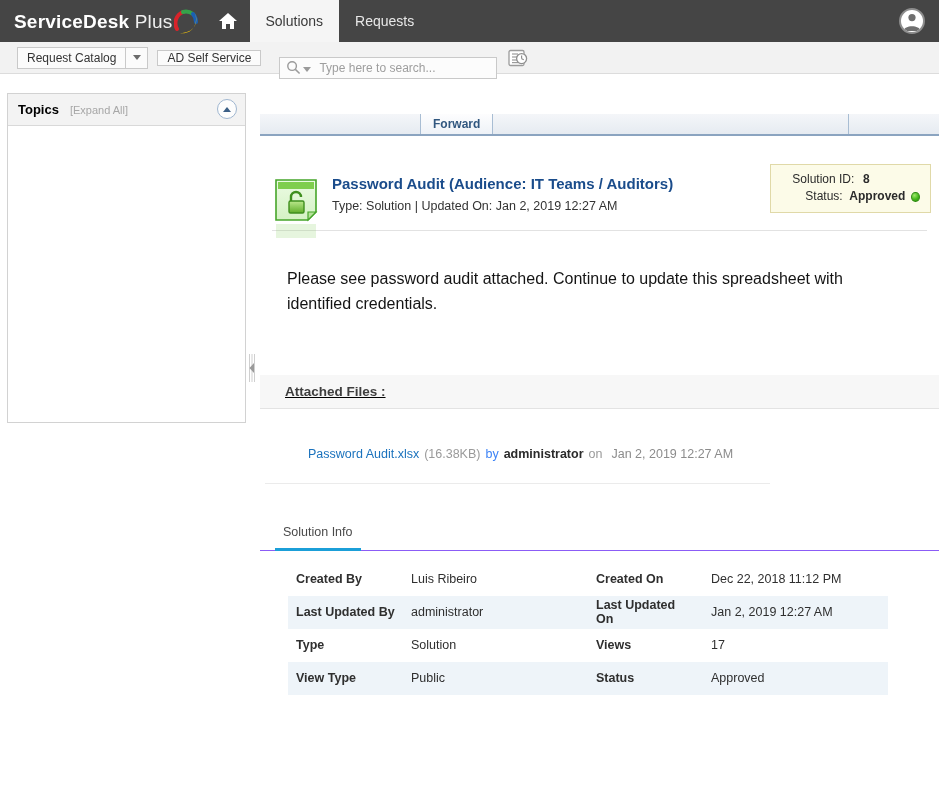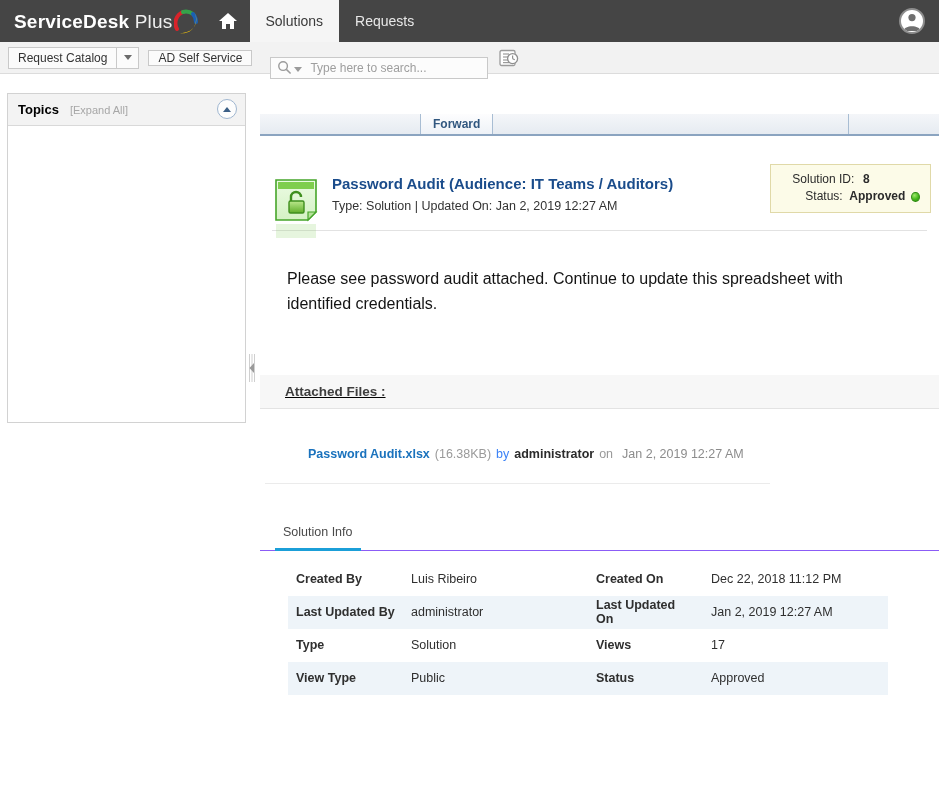--- a/index.html
+++ b/index.html
@@ -54,21 +54,21 @@
     width: 26px; height: 26px; border-radius: 50%;
     background: #ffffff; border: 2px solid #8d8d8d;
     display: flex; align-items: center; justify-content: center;
     cursor: pointer; overflow: hidden;
   }
 
   
   .subbar {
     position: absolute; left: 0; top: 42px; width: 939px; height: 32px;
     background: #f2f2f2; border-bottom: 1px solid #dcdcdc;
-    display: flex; align-items: center; padding-left: 8px;
+    display: flex; align-items: center; padding-left: 17px;
   }
   .btn-group { display: flex; align-items: stretch; height: 22px; }
   .btn-plain {
     display: flex; align-items: center; padding: 0 9px;
     font-size: 12px; color: #333; background: #fbfbfb;
     border: 1px solid #c9c9c9; cursor: pointer; white-space: nowrap;
   }
   .btn-caret {
     display: flex; align-items: center; justify-content: center;
     width: 22px; background: #fbfbfb; border: 1px solid #c9c9c9;
@@ -202,21 +202,21 @@
     margin-top: 58px; height: 34px;
     background: #f7f7f7; border-bottom: 1px solid #e3e3e3;
     display: flex; align-items: center; padding-left: 25px; text-decoration: underline;
   }
   .attach-band-title { font-size: 13.5px; font-weight: bold; color: #3f3f3f; }
 
   .attach-row {
     padding: 38px 0 0 48px; font-size: 12.5px; color: #8c8c8c;
     display: flex; align-items: baseline; gap: 5px;
   }
-  .attach-name { color: #1a72bd; font-weight: bold; cursor: pointer; }
+  .attach-name { color: #1a72bd; font-weight: normal; cursor: pointer; }
   .attach-size { color: #9a9a9a; }
   .attach-by { color: #3b82f6; }
   .attach-user { color: #2b2b2b; font-weight: bold; }
   .attach-on { color: #9a9a9a; }
   .attach-date { color: #8c8c8c; margin-left: 4px; }
   .divider-attach {
     height: 1px; background: #ebebeb; margin: 22px 0 0 5px; width: 505px;
   }
 
   

